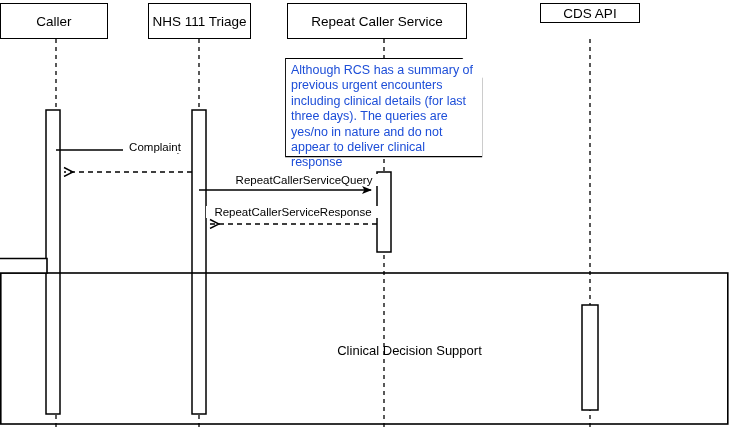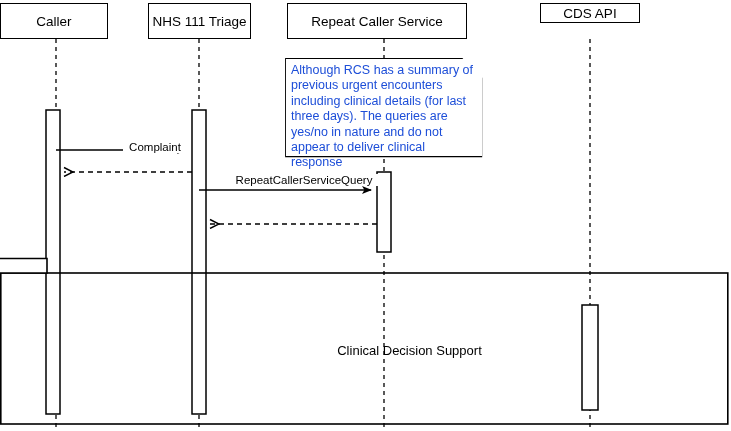--- a/index.html
+++ b/index.html
@@ -135,20 +135,23 @@
   <div class="note-box" style="left:286px; top:59px; width:196px; height:97px;">
     <span>Although RCS has a summary of previous urgent encounters including clinical details (for last three days). The queries are yes/no in nature and do not appear to deliver clinical response</span>
   </div>
 
   <div class="msg-label" style="left:95px; top:141px; width:60px;margin-left:28px;">
     <span>Complaint</span>
   </div>
   <div class="msg-label" style="left:228px; top:174px; width:148px;text-align:center;">
     <span>RepeatCallerServiceQuery</span>
   </div>
+  <div class="msg-label" style="left:206px; top:206px; width:170px;">
+    <span>RepeatCallerServiceResponse</span>
+  </div>
 
   <div class="frag-tab-label" style="left:6px; top:259px;">
     <span></span>
   </div>
 
   <div class="frag-label" style="left:0px; top:343px; width:731px; text-align:center;">
     <span>Clinical Decision Support</span>
   </div>
 
 </div>

